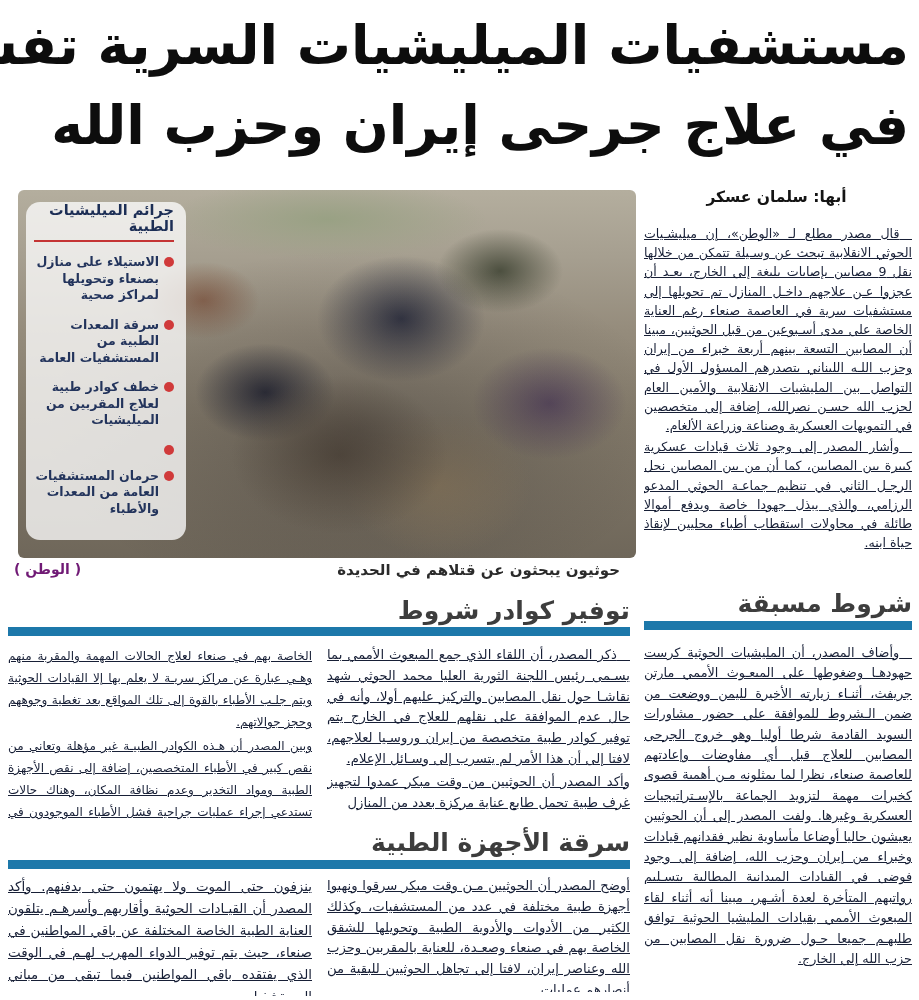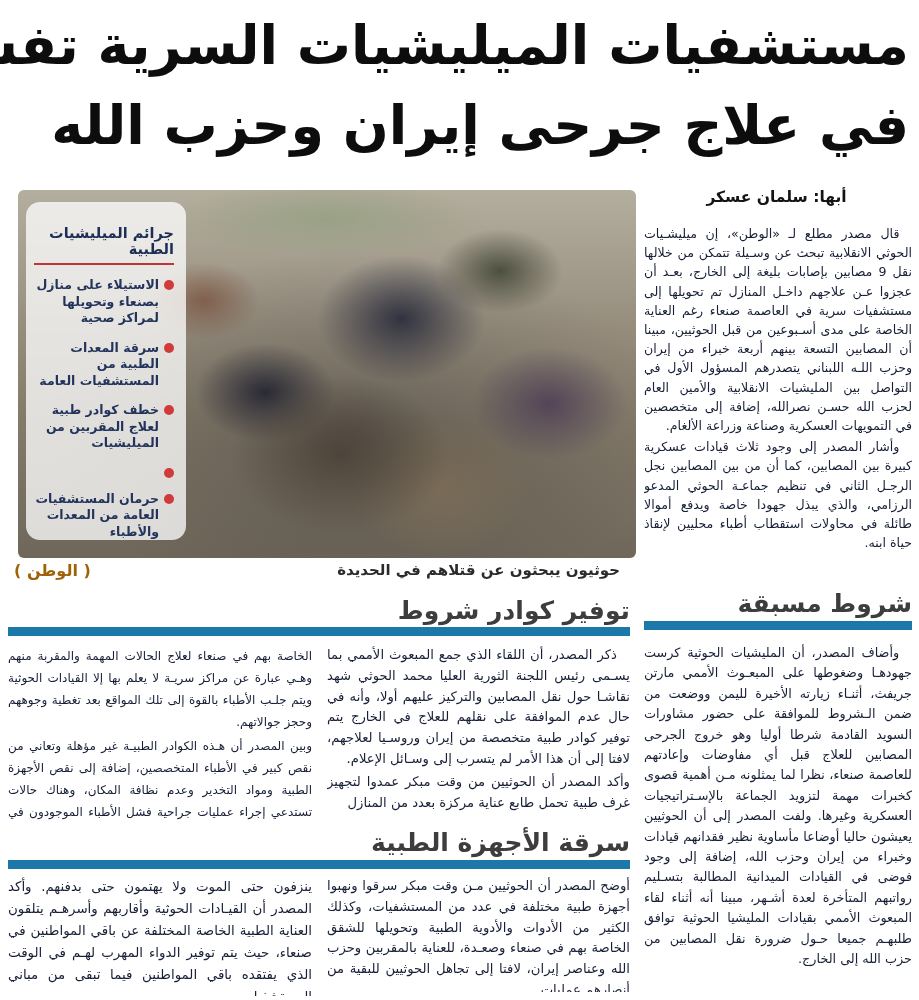--- a/index.html
+++ b/index.html
@@ -23,40 +23,40 @@
       radial-gradient(130px 100px at 68% 80%,#8a7a60 0%,rgba(138,122,96,0) 72%),
       radial-gradient(110px 80px at 86% 58%,#5a4a5e 0%,rgba(90,74,94,0) 70%),
       radial-gradient(100px 70px at 40% 55%,#2e2f3a 0%,rgba(46,47,58,0) 70%),
       radial-gradient(80px 55px at 30% 30%,#84624e 0%,rgba(132,98,78,0) 70%),
       radial-gradient(200px 50px at 50% 8%,#99a184 0%,rgba(153,161,132,0) 80%),
       linear-gradient(180deg,#b4ae9e 0%,#a69f90 18%,#958c7c 38%,#837a6a 62%,#6f675a 100%);}
   .photo-shade{position:absolute;inset:0;background:radial-gradient(420px 240px at 55% 65%,rgba(20,18,25,0.25) 0%,rgba(20,18,25,0) 75%);}
 
   
   .infographic{position:absolute;top:12px;right:450px;left:8px;bottom:18px;background:rgba(252,252,252,0.78);
-    border-radius:14px;padding:23px 12px 8px 8px;box-sizing:border-box;direction:rtl;}
+    border-radius:14px;padding:0 12px 8px 8px;box-sizing:border-box;direction:rtl;}
   .info-title{font-size:14.5px;font-weight:bold;color:#1c2e55;text-align:right;padding-bottom:6px;
     border-bottom:2px solid #c43434;margin-bottom:12px;}
   .info-item{display:flex;direction:rtl;align-items:flex-start;gap:5px;margin-bottom:13px;}
   .info-bullet{flex:0 0 auto;width:10px;height:10px;border-radius:50%;background:#d03a3a;margin-top:3px;}
   .info-text{font-size:12.5px;line-height:1.32;color:#23345c;font-weight:bold;text-align:right;}
 
   
   .caption{position:absolute;top:561px;left:18px;width:602px;direction:rtl;text-align:right;
     font-size:15px;font-weight:bold;color:#2b2b2b;}
   .caption-inner{margin-left:14px;}
-  .credit{position:absolute;top:561px;left:14px;font-size:16px;font-weight:bold;color:#a16207;direction:rtl;}
+  .credit{position:absolute;top:561px;left:14px;font-size:14px;font-weight:bold;color:#701a75;direction:rtl;}
 
   
   .sec-heading{position:absolute;direction:rtl;text-align:right;font-size:25px;font-weight:600;color:#3d3d3d;letter-spacing:0;}
   .bar{position:absolute;height:9px;background:#1d78aa;}
 
   
   .col{position:absolute;direction:rtl;text-align:justify;color:#171f36;overflow:hidden;}
-  .col p{margin:0 0 2px 0;text-align:justify;}
+  .col p{margin:0 0 2px 0;text-align:justify;text-decoration:underline;}
   .col-right-top{top:224px;right:7px;width:268px;height:364px;font-size:12.6px;line-height:19.2px;}
   .col-right-bottom{top:643px;right:7px;width:268px;height:350px;font-size:12.8px;line-height:20.4px;}
   .col-mid-1{top:645px;right:289px;width:303px;height:180px;font-size:13.2px;line-height:20.8px;}
   .col-mid-2{top:876px;right:289px;width:303px;height:116px;font-size:13.2px;line-height:20.8px;}
   .col-left-1{top:645px;right:607px;width:304px;height:180px;font-size:12px;line-height:22px;}
   .col-left-2{top:876px;right:607px;width:304px;height:120px;font-size:13.4px;line-height:22px;}
   .indent::before{content:"\2003";}
 </style>
 </head>
 <body>

